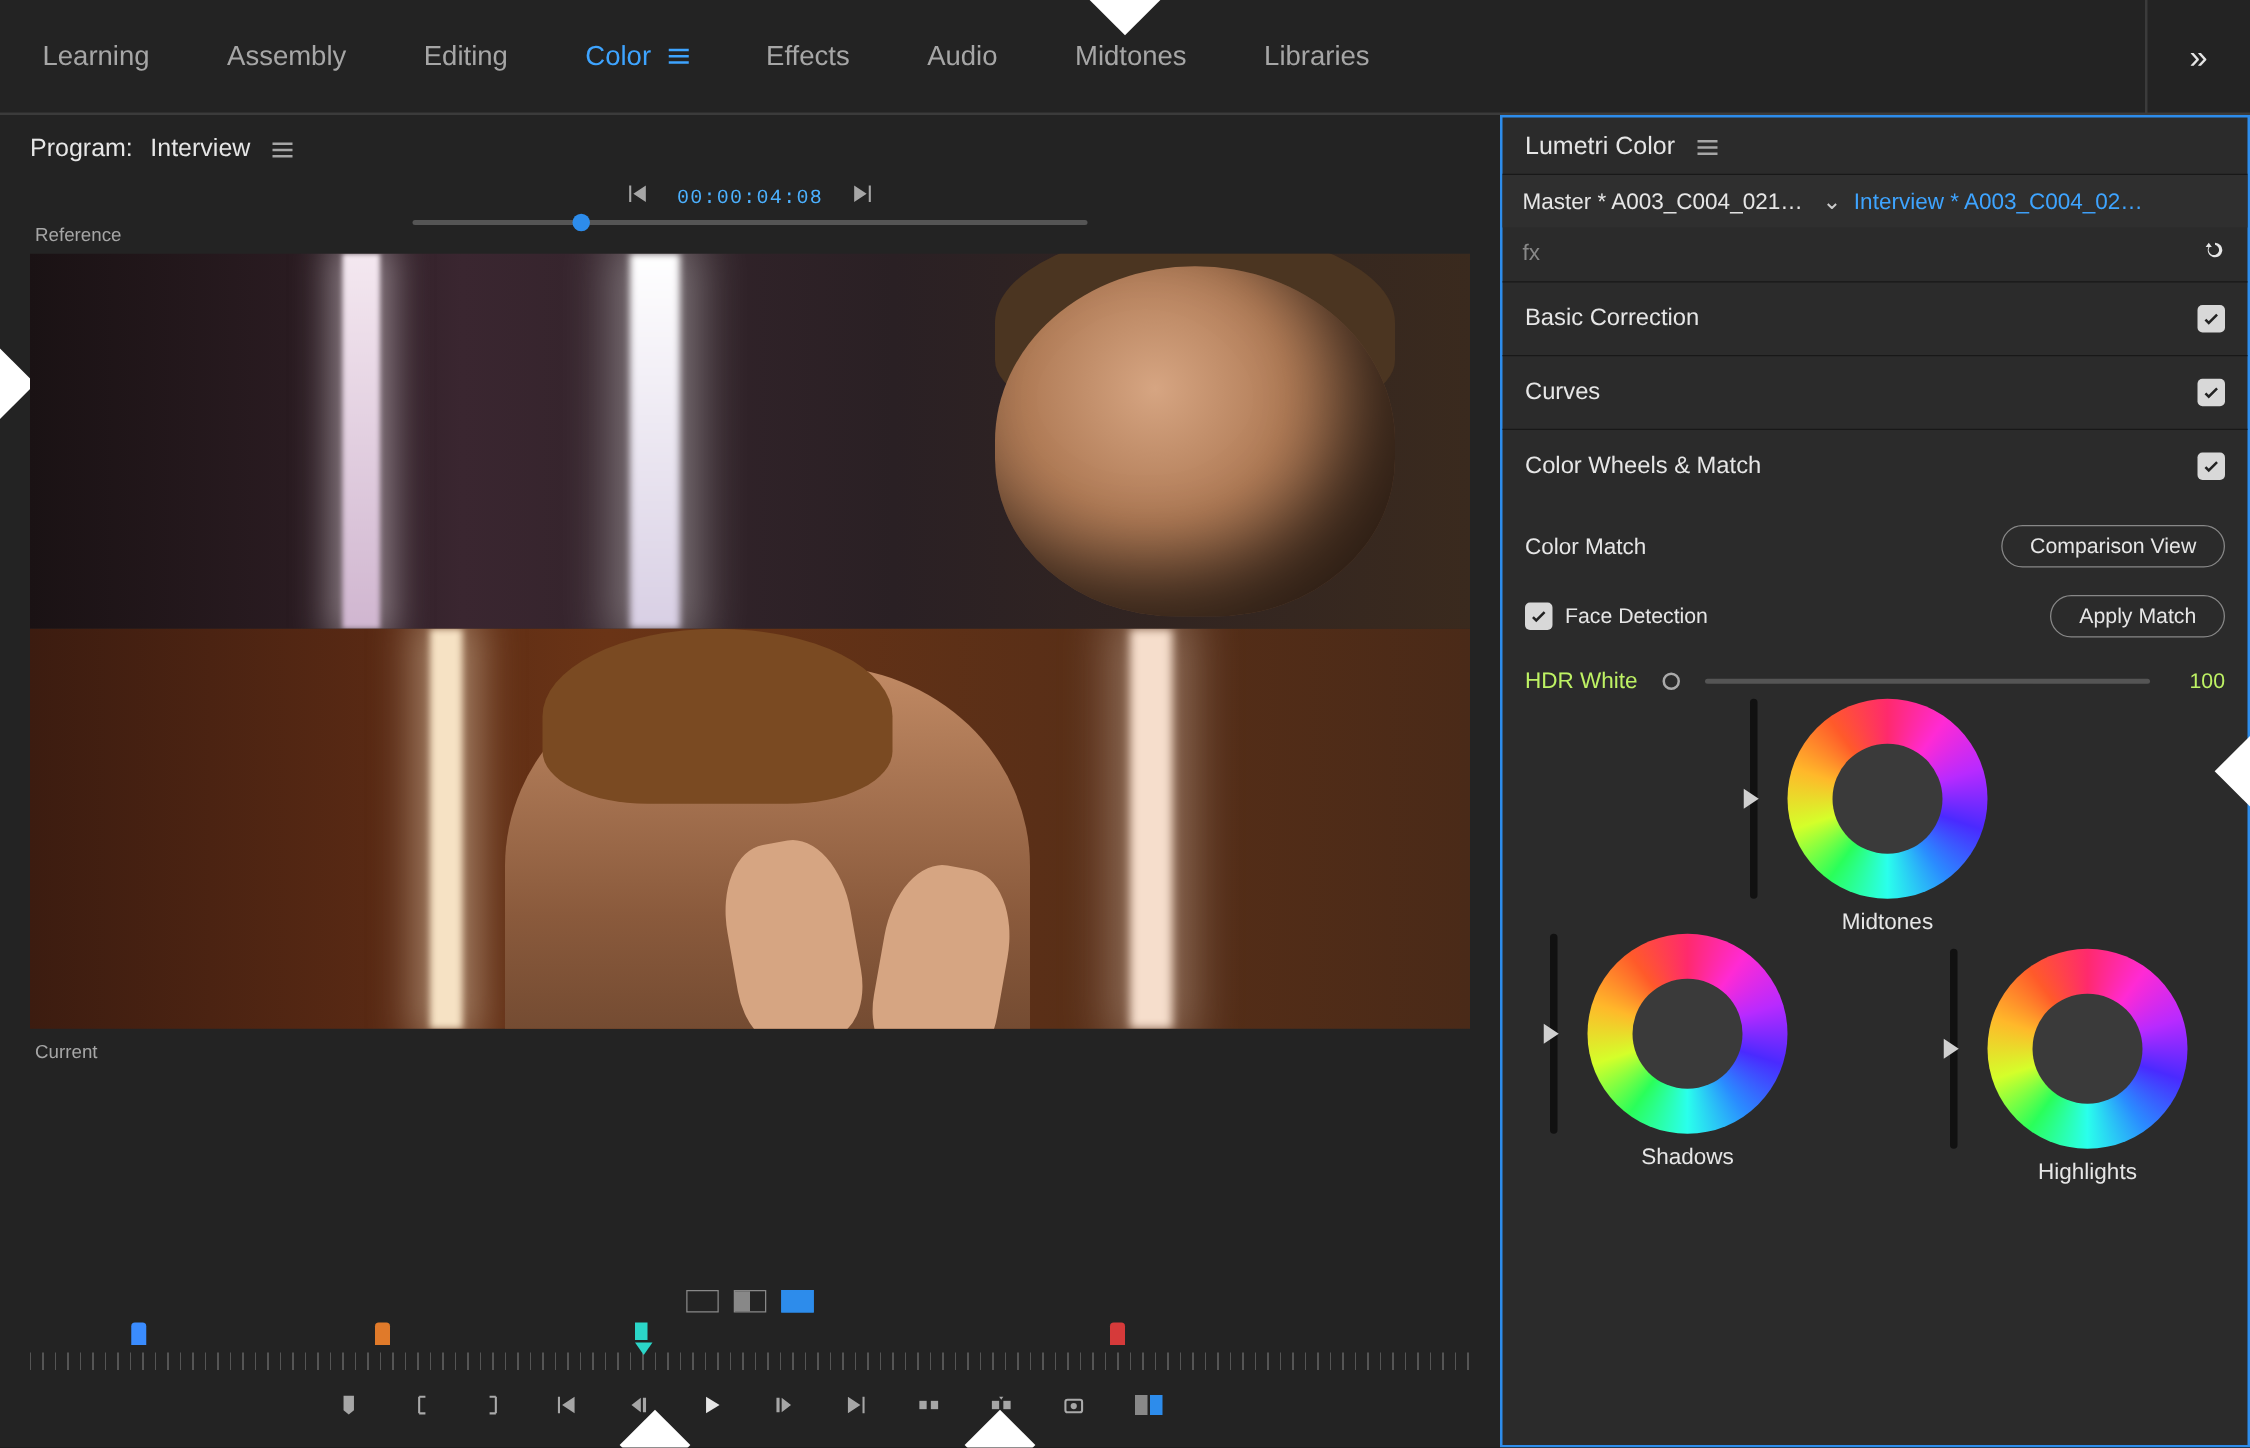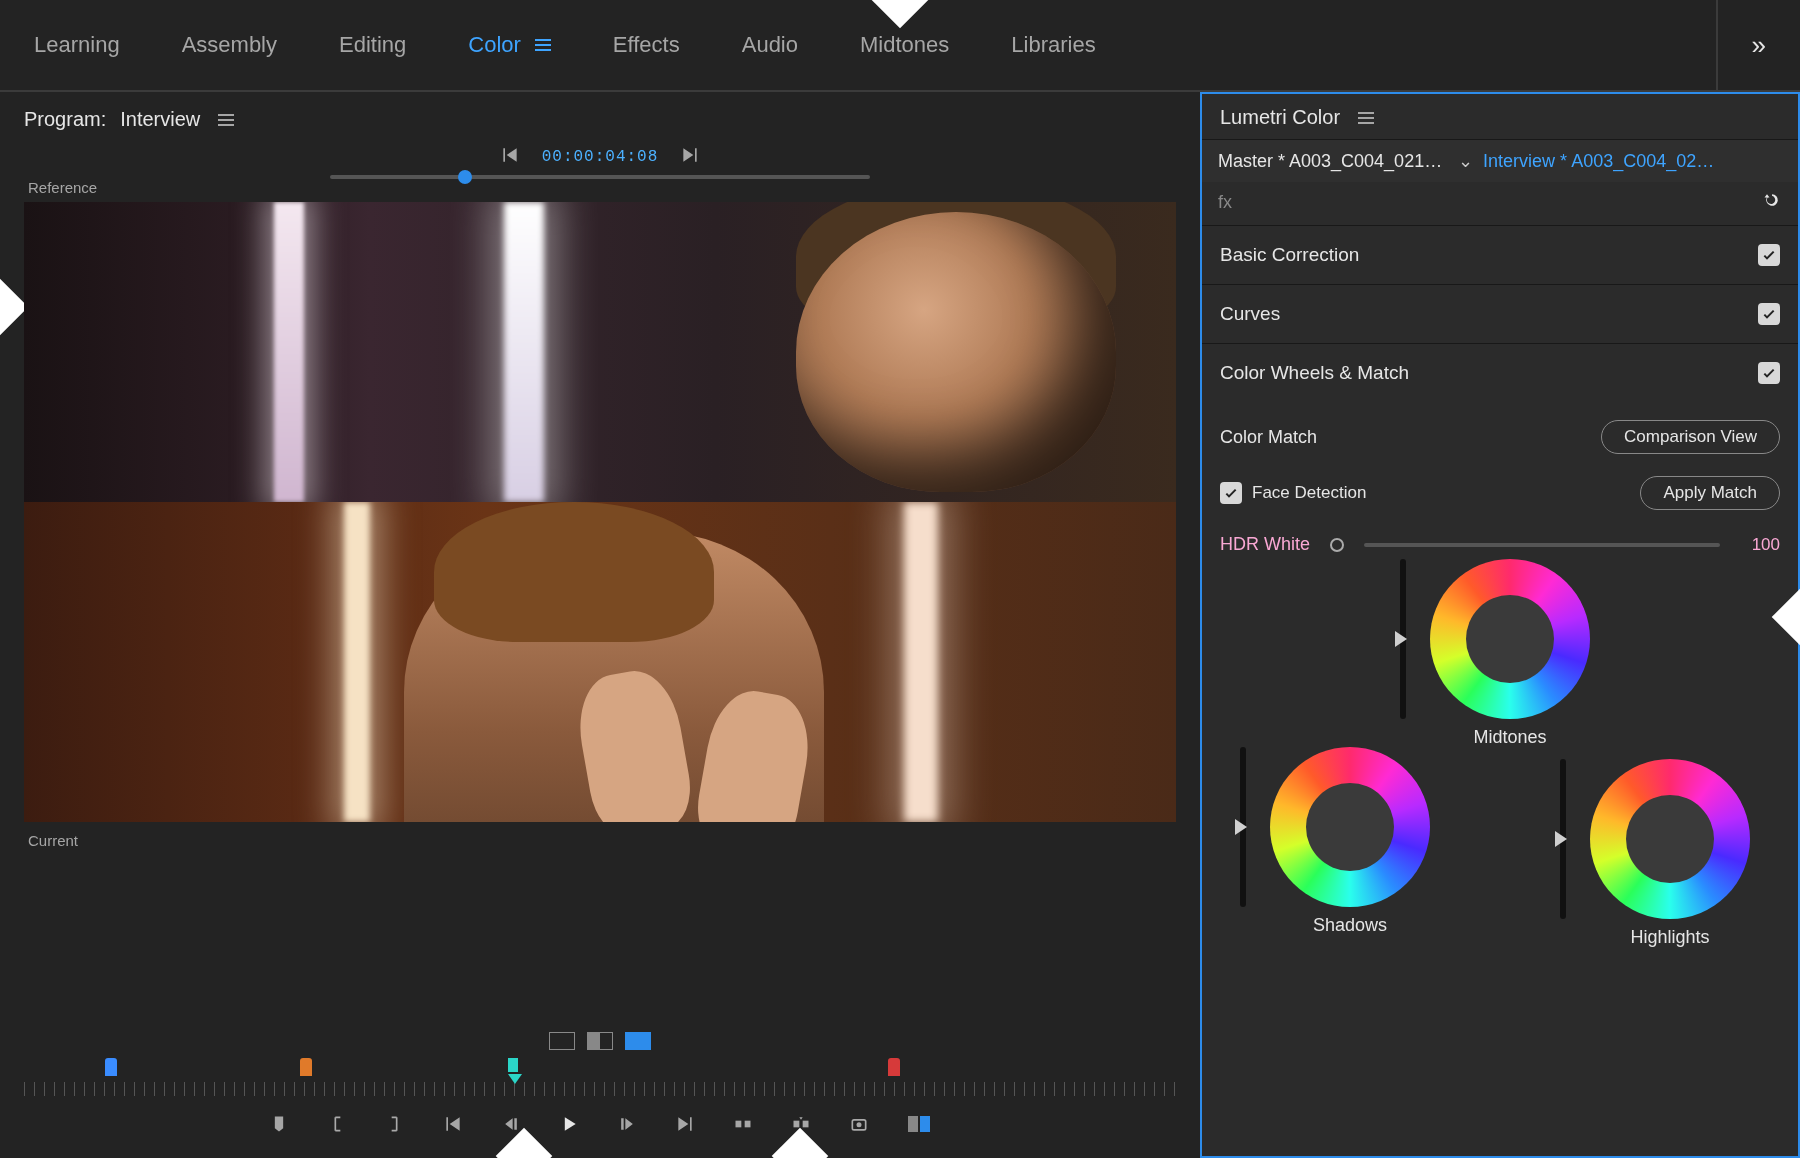--- a/index.html
+++ b/index.html
@@ -101,21 +101,21 @@
   .section.noborder{border-bottom:none}
   .chk{width:22px;height:22px;border-radius:4px;background:#d8d8d8;display:flex;align-items:center;justify-content:center}
   .chk svg{width:16px;height:16px;stroke:#222;stroke-width:3;fill:none}
 
   .match-block{padding:8px 18px 20px}
   .match-row{display:flex;align-items:center;justify-content:space-between;padding:10px 0}
   .match-row .lbl{font-size:18px}
   .pill{border:1px solid #888;border-radius:22px;padding:6px 22px;font-size:17px;color:var(--text);cursor:pointer}
   .check-row{display:flex;align-items:center;gap:10px;padding:8px 0}
   .check-row .chk{background:#d8d8d8}
-  .hdr-row{display:flex;align-items:center;gap:20px;padding:12px 0 4px;color:#f9a8d4}
+  .hdr-row{display:flex;align-items:center;gap:20px;padding:12px 0 4px;color:#bef264}
   .hdr-row .lbl{width:90px;font-size:18px}
   .hdr-row .knob{width:14px;height:14px;border-radius:50%;border:2px solid #aaa}
   .hdr-row .track{flex:1;height:4px;background:#555;border-radius:2px}
   .hdr-row .val{width:40px;text-align:right}
 
   .wheels{position:relative;height:420px}
   .wheel{position:absolute;display:flex;flex-direction:column;align-items:center;gap:8px}
   .wheel .vbar{position:absolute;left:-30px;top:0;width:6px;height:160px;background:#111;border-radius:3px}
   .wheel .vbar .grip{position:absolute;left:-5px;top:72px;width:0;height:0;border-top:8px solid transparent;border-bottom:8px solid transparent;border-left:12px solid #d0d0d0}
   .hue{width:160px;height:160px;border-radius:50%;background:conic-gradient(from 0deg,#ff2a6d,#ff2ad4,#b82aff,#4a2aff,#2a8cff,#2affec,#2aff5a,#d4ff2a,#ffb82a,#ff5a2a,#ff2a6d)}

